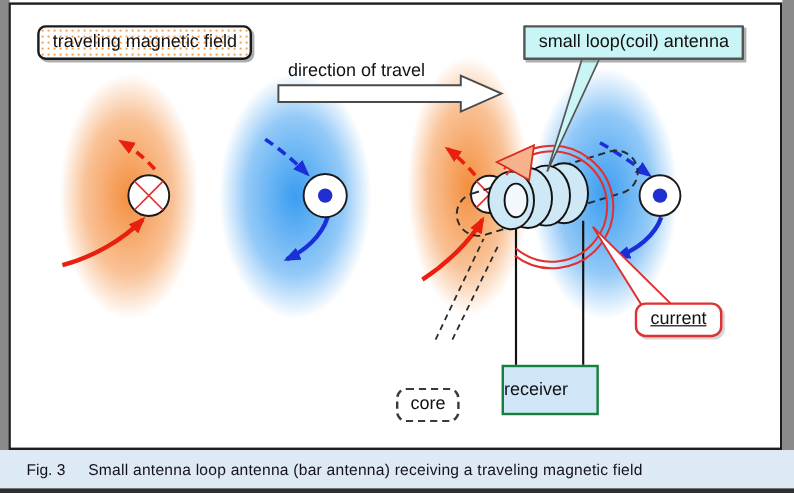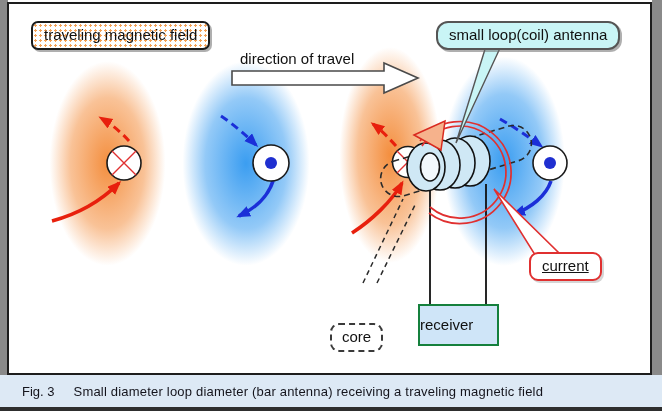--- a/index.html
+++ b/index.html
@@ -20,21 +20,21 @@
   .b3{left:322px;top:26px;width:118px;height:266px;}
   .b4{left:424px;top:36px;width:142px;height:258px;}
   svg.overlay{position:absolute;left:0;top:0;z-index:3;}
   .lbl{position:absolute;z-index:4;font-size:15px;color:#111;line-height:1.1;}
   .callout{box-sizing:border-box;white-space:nowrap;}
   .tfield{left:31px;top:21px;padding:4px 11px;border:2px solid #1a1a1a;border-radius:7px;
           background-color:#fff;background-image:radial-gradient(circle,#f3a055 1.1px,rgba(0,0,0,0) 1.2px);
           background-size:5px 5px;box-shadow:2px 2px 0 rgba(110,110,110,.55);}
   .dirlbl{left:240px;top:38px;margin-top:13px;}
   .antenna{left:436px;top:21px;padding:4px 11px;background:#c9f5f6;border:2px solid #555;
-           border-radius:12px;box-shadow:2px 2px 0 rgba(110,110,110,.55);}
+           border-radius:1px;box-shadow:2px 2px 0 rgba(110,110,110,.55);}
   .core{left:330px;top:283px;padding:4px 10px;background:#fff;border:2px dashed #3a3a3a;
         border-radius:9px;margin-top:40px;}
   .receiver{left:418px;top:304px;width:81px;height:42px;background:#cfe5f8;
             border:2px solid #15803d;display:flex;align-items:center;justify-content:flex-start;}
   .current{left:529px;top:252px;padding:4px 11px;background:#fff;border:2px solid #e03030;
            border-radius:9px;box-shadow:2px 2px 0 rgba(150,150,150,.4);text-decoration:underline;}
   .caption{position:absolute;left:0;top:375px;width:662px;height:36px;box-sizing:border-box;
            background:#dde9f5;border-bottom:4px solid #2e2e2e;display:flex;align-items:center;
            z-index:5;font-size:13px;color:#14141c;text-align:center;}
   .caption .fig{margin-left:22px;}
@@ -132,15 +132,15 @@
   <div class="lbl callout receiver">
     <span>receiver</span>
   </div>
 
   <div class="lbl callout current">
     <span>current</span>
   </div>
 
   <div class="caption">
     <span class="fig">Fig. 3</span>
-    <span class="txt">Small diameter loop diameter (bar antenna) receiving a traveling magnetic field</span>
+    <span class="txt">Small antenna loop antenna (bar antenna) receiving a traveling magnetic field</span>
   </div>
 </div>
 
 </body></html>

